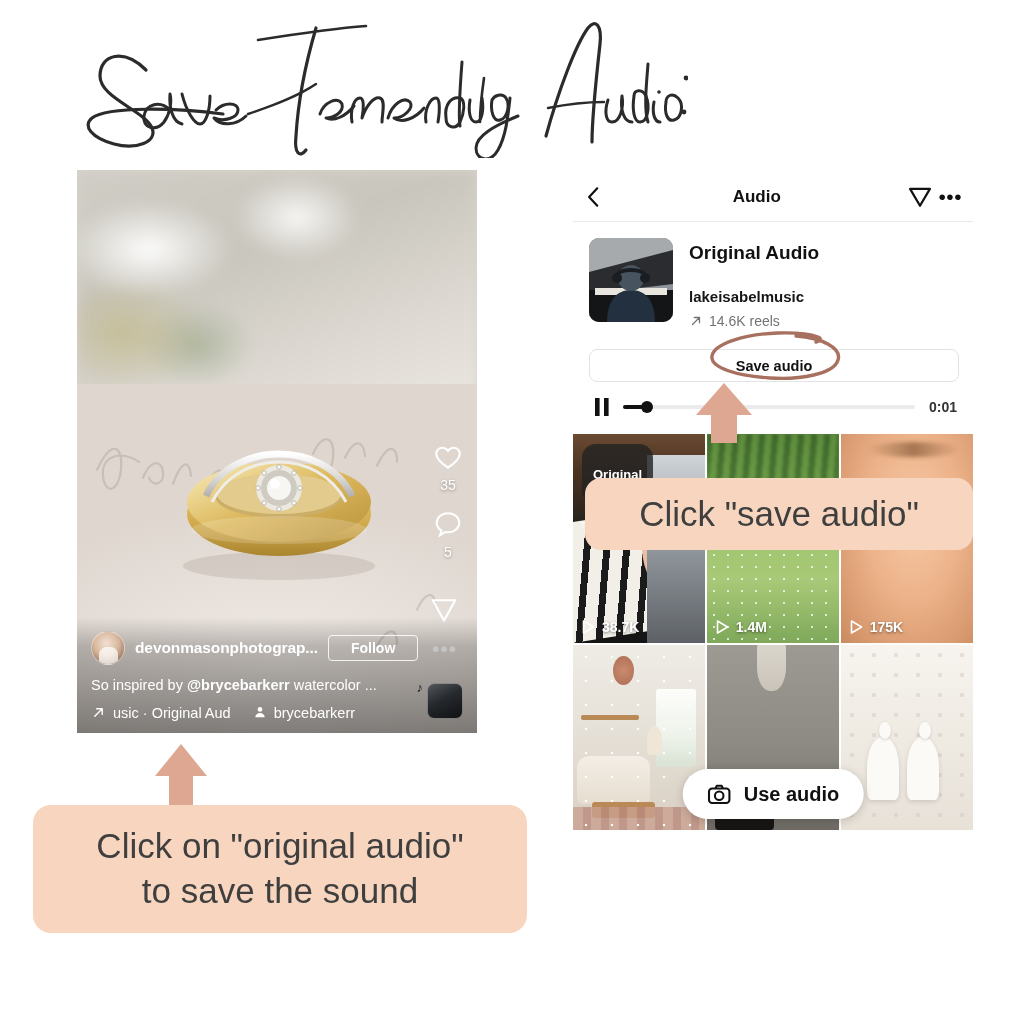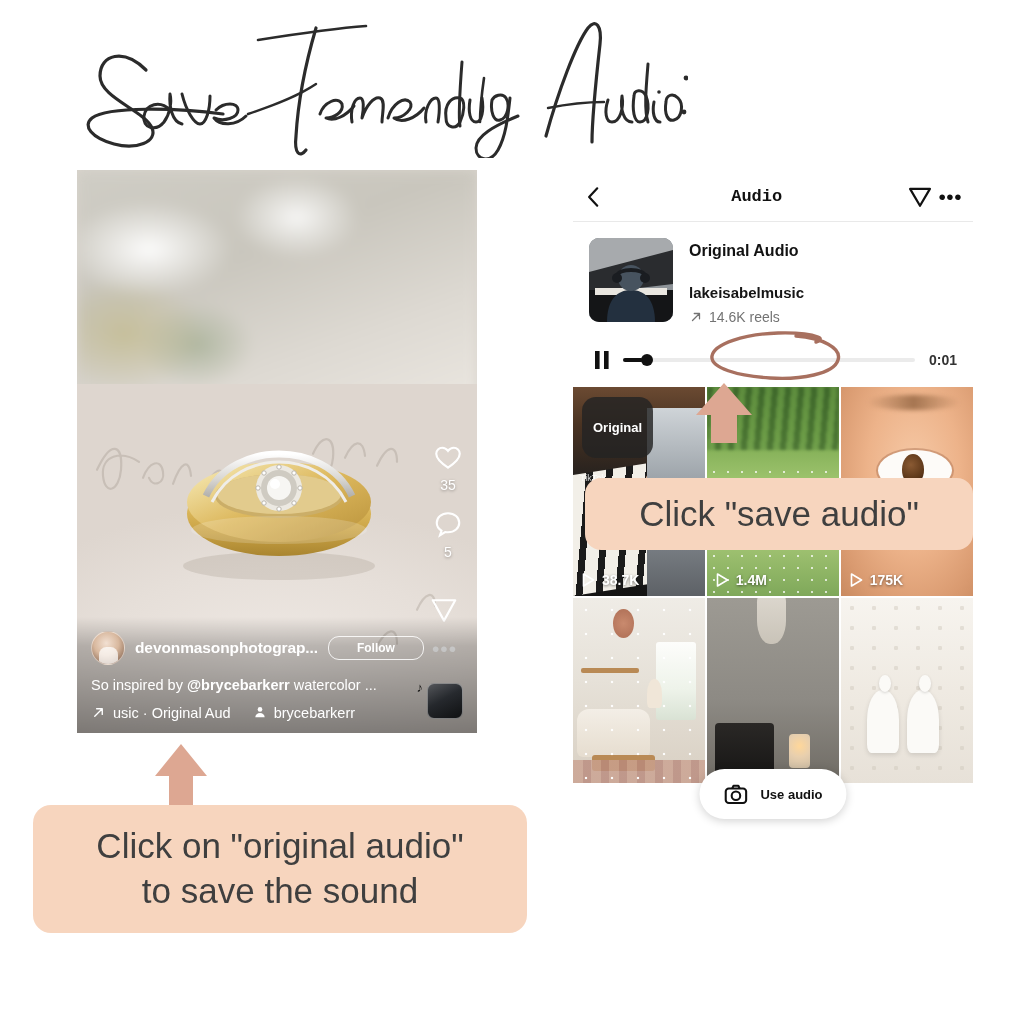--- a/index.html
+++ b/index.html
@@ -70,23 +70,23 @@
     border: 1px solid rgba(255,255,255,.5);
     flex: 0 0 auto; overflow: hidden; position: relative;
   }
   .avatar::after {
     content: ""; position: absolute; left: 22%; top: 48%;
     width: 58%; height: 60%; border-radius: 40% 40% 10% 10%;
     background: rgba(255,255,255,.72);
   }
   .username { font-size: 15.5px; font-weight: 700; letter-spacing: -.1px; }
   .follow-btn {
-    font-size: 12px; font-weight: 700; color: #fff;
+    font-size: 14px; font-weight: 700; color: #fff;
     border: 1px solid rgba(255,255,255,.85);
-    border-radius: 11px; padding: 4px 28px; background: transparent;
+    border-radius: 4px; padding: 4px 22px; background: transparent;
   }
   .caption { font-size: 14.5px; margin-top: 11px; line-height: 1.25; }
   .caption b { font-weight: 700; }
   .audio-row { display: flex; align-items: center; gap: 22px; margin-top: 11px; font-size: 14.5px; }
   .audio-chunk { display: flex; align-items: flex-start; gap: 7px; }
   .reel-share {
     position: absolute; right: 18px; bottom: 108px; width: 30px; height: 30px;
   }
   .reel-dots {
     position: absolute; right: 20px; bottom: 74px;
@@ -99,33 +99,33 @@
     background: linear-gradient(150deg,#7d8086 0%, #3b4047 45%, #1b1d20 100%);
   }
   .album-note { position: absolute; right: 54px; bottom: 38px; font-size: 13px; opacity: .85; }
 
   
   .audio-page { position: absolute; left: 573px; top: 172px; width: 400px; }
   .ap-header {
     height: 50px; display: flex; align-items: center;
     border-bottom: 1px solid #e9e9e9; padding: 0 5px 0 8px;
   }
-  .ap-title { flex: 1; text-align: center; font-size: 17px; font-weight: 700; color: #111; font-family: Liberation Mono, monospace; }
+  .ap-title { flex: 1; text-align: center; font-size: 17px; font-weight: 700; color: #111; }
   .ap-back { width: 26px; height: 26px; }
   .ap-hicon { width: 28px; height: 28px; margin-right: 4px; }
   .ap-dots { font-size: 21px; color: #111; letter-spacing: .5px; padding-right: 6px; }
 
   .ap-track { display: flex; gap: 16px; padding: 16px 14px 10px 16px; }
   .ap-cover {
     width: 84px; height: 84px; border-radius: 10px; overflow: hidden; flex: 0 0 auto;
     background: linear-gradient(165deg,#9ba0a4 0%,#6d7277 40%,#2c3034 100%);
     position: relative;
   }
   .ap-meta { padding-top: 4px; }
-  .ap-name { font-size: 16px; font-weight: 700; color: #121212; }
+  .ap-name { font-size: 19px; font-weight: 700; color: #121212; }
   .ap-artist { font-size: 15px; font-weight: 700; color: #161616; margin-top: 24px; }
   .ap-reels { font-size: 14px; color: #737373; margin-top: 8px; display: flex; align-items: center; gap: 6px; }
 
   .save-btn {
     margin: 10px 14px 0 16px; height: 33px;
     border: 1px solid #e3e3e3; border-radius: 8px; background: #fff;
     display: flex; align-items: center; justify-content: center;
     font-size: 14.5px; font-weight: 700; color: #111;
   }
   .player { display: flex; align-items: center; gap: 14px; padding: 16px 16px 0 22px; }
@@ -146,21 +146,21 @@
   }
   .badge-original {
     position: absolute; left: 9px; top: 10px;
     background: rgba(35,35,35,.82); color: #fff;
     font-size: 13px; font-weight: 700; padding: 23px 11px; border-radius: 14px;
   }
   .use-audio {
     position: absolute; left: 50%; top: 597px; transform: translateX(-50%);
     background: #fff; border-radius: 26px; height: 50px;
     display: flex; align-items: center; gap: 12px; padding: 0 24px;
-    font-size: 13px; font-weight: 700; color: #111;
+    font-size: 20px; font-weight: 700; color: #111;
     box-shadow: 0 2px 10px rgba(0,0,0,.18);
   }
 
   
   .img-piano { position: absolute; inset: 0; background:
      linear-gradient(180deg,#6b4a32 0%, #4a3322 18%, #23201e 45%, #141414 100%); }
   .img-piano::before { content:""; position:absolute; left:0; bottom:0; width:72%; height:58%;
      background: repeating-linear-gradient(95deg, #f2efe8 0 13px, #1b1b1b 13px 20px); transform: skewY(-9deg); transform-origin: left bottom; }
   .img-piano::after { content:""; position:absolute; right:-4%; top:10%; width:48%; height:90%;
      background: linear-gradient(180deg,#cfd4d8 0%, #9aa1a7 40%, #5d6166 100%); }
@@ -427,20 +427,21 @@
       <div class="ap-artist">lakeisabelmusic</div>
       <div class="ap-reels">
         <svg width="14" height="14" viewBox="0 0 24 24">
           <path d="M6 18 L18 6 M9 6 L18 6 L18 15" fill="none" stroke="#737373" stroke-width="2.2" stroke-linecap="round" stroke-linejoin="round"></path>
         </svg>
         <span>14.6K reels</span>
       </div>
     </div>
   </div>
 
+  <div class="save-btn">Save audio</div>
 
   <div class="player">
     <svg class="pause-icon" viewBox="0 0 14 18">
       <rect x="0" y="0" width="4.6" height="18" fill="#111"></rect>
       <rect x="9" y="0" width="4.6" height="18" fill="#111"></rect>
     </svg>
     <div class="scrub">
       <div class="scrub-track"></div>
       <div class="scrub-fill" style="width: 7%;"></div>
       <div class="scrub-knob" style="left: 6%;"></div>

